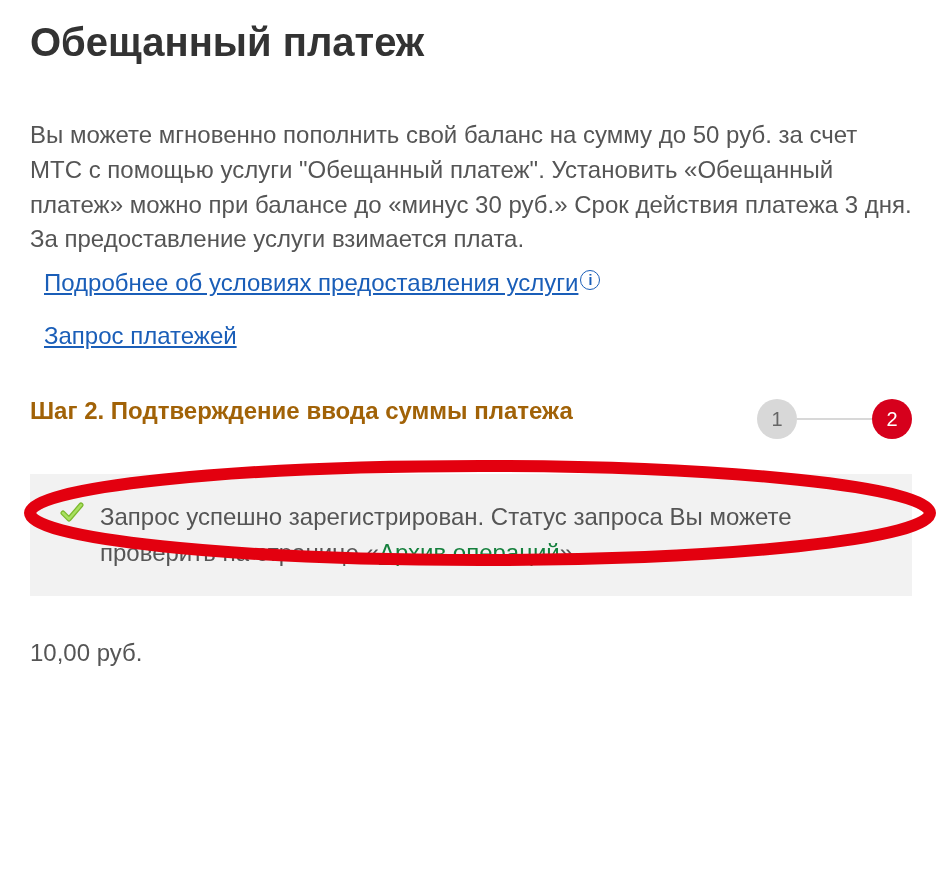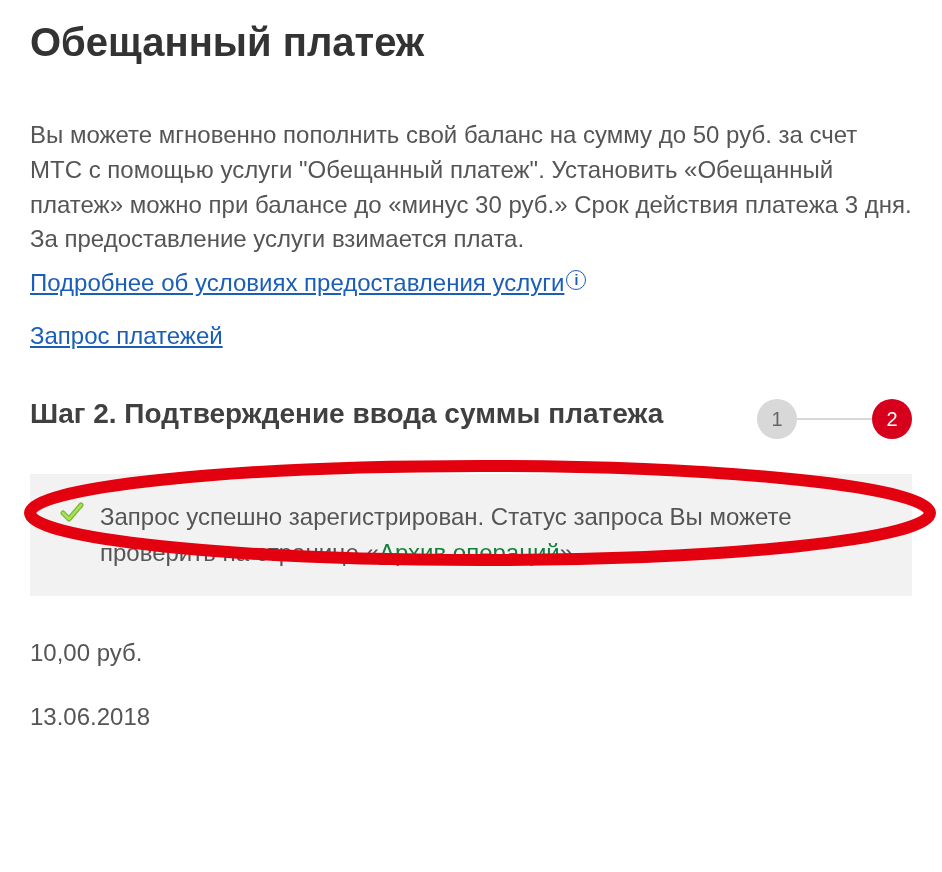--- a/index.html
+++ b/index.html
@@ -24,20 +24,21 @@
   }
   .link-line {
     margin-bottom: 25px;
   }
   .link {
     color: #1a5eb8;
     font-size: 24px;
     text-decoration: underline;
     cursor: pointer;
     display: inline;
+    margin-left: 14px;
   }
   .info-icon {
     display: inline-flex;
     align-items: center;
     justify-content: center;
     width: 20px;
     height: 20px;
     border: 1.5px solid #1a5eb8;
     border-radius: 50%;
     color: #1a5eb8;
@@ -49,23 +50,23 @@
     cursor: pointer;
   }
   .step-row {
     display: flex;
     align-items: flex-start;
     justify-content: space-between;
     margin-top: 45px;
     margin-bottom: 35px;
   }
   .step-title {
-    font-size: 28px;
+    font-size: 24px;
     font-weight: bold;
-    color: #404040;
+    color: #a16207;
     flex: 1;
     line-height: 1.35;
     padding-right: 20px;
   }
   .stepper {
     display: flex;
     align-items: center;
     gap: 0;
     padding-top: 4px;
   }
@@ -171,14 +172,13 @@
   <svg class="red-ellipse" viewBox="0 0 920 115" preserveAspectRatio="none">
     <ellipse cx="460" cy="57" rx="450" ry="47" fill="none" stroke="#e3000f" stroke-width="12"></ellipse>
   </svg>
 </div>
 
 <div class="detail-row">
   <div class="detail-value">10,00 руб.</div>
 </div>
 
 <div class="detail-row">
-  <div class="detail-value">13.06.2018</div>
 </div>
 
 </body></html>

